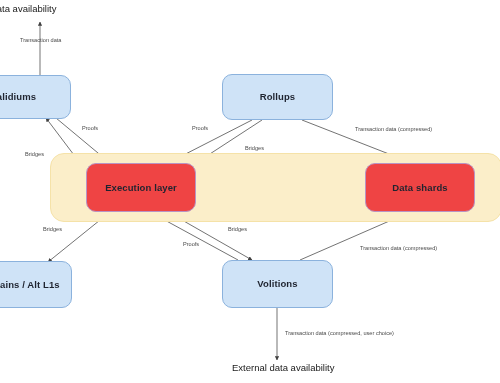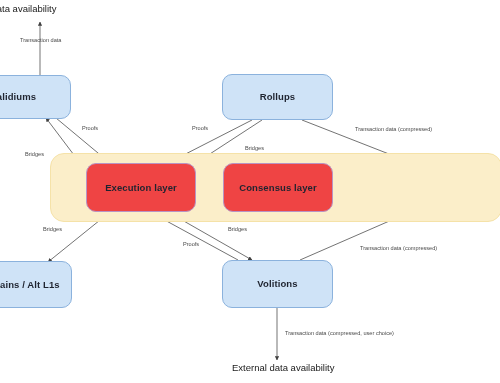--- a/index.html
+++ b/index.html
@@ -119,24 +119,24 @@
   </div>
 
   <div class="node node-blue" style="left:222px; top:74px; width:111px; height:46px;text-align:right;">
     <span>Rollups</span>
   </div>
 
   <div class="node node-purple" style="left:86px; top:163px; width:110px; height:49px;">
     <span>Execution layer</span>
   </div>
 
-  <div class="node node-purple" style="left:223px; top:163px; width:110px; height:49px;">
-    <span>Consensus layer</span>
+
+  <div class="node node-purple" style="left:365px; top:163px; width:110px; height:49px;">
+    <span>Data shards</span>
   </div>
-
 
   <div class="node node-blue" style="left:-44px; top:261px; width:116px; height:47px;">
     <span>Sidechains / Alt L1s</span>
   </div>
 
   <div class="node node-blue" style="left:222px; top:260px; width:111px; height:48px;">
     <span>Volitions</span>
   </div>
 
   <div class="endpoint-label" style="left:-46px; top:3px;">External data availability</div>

